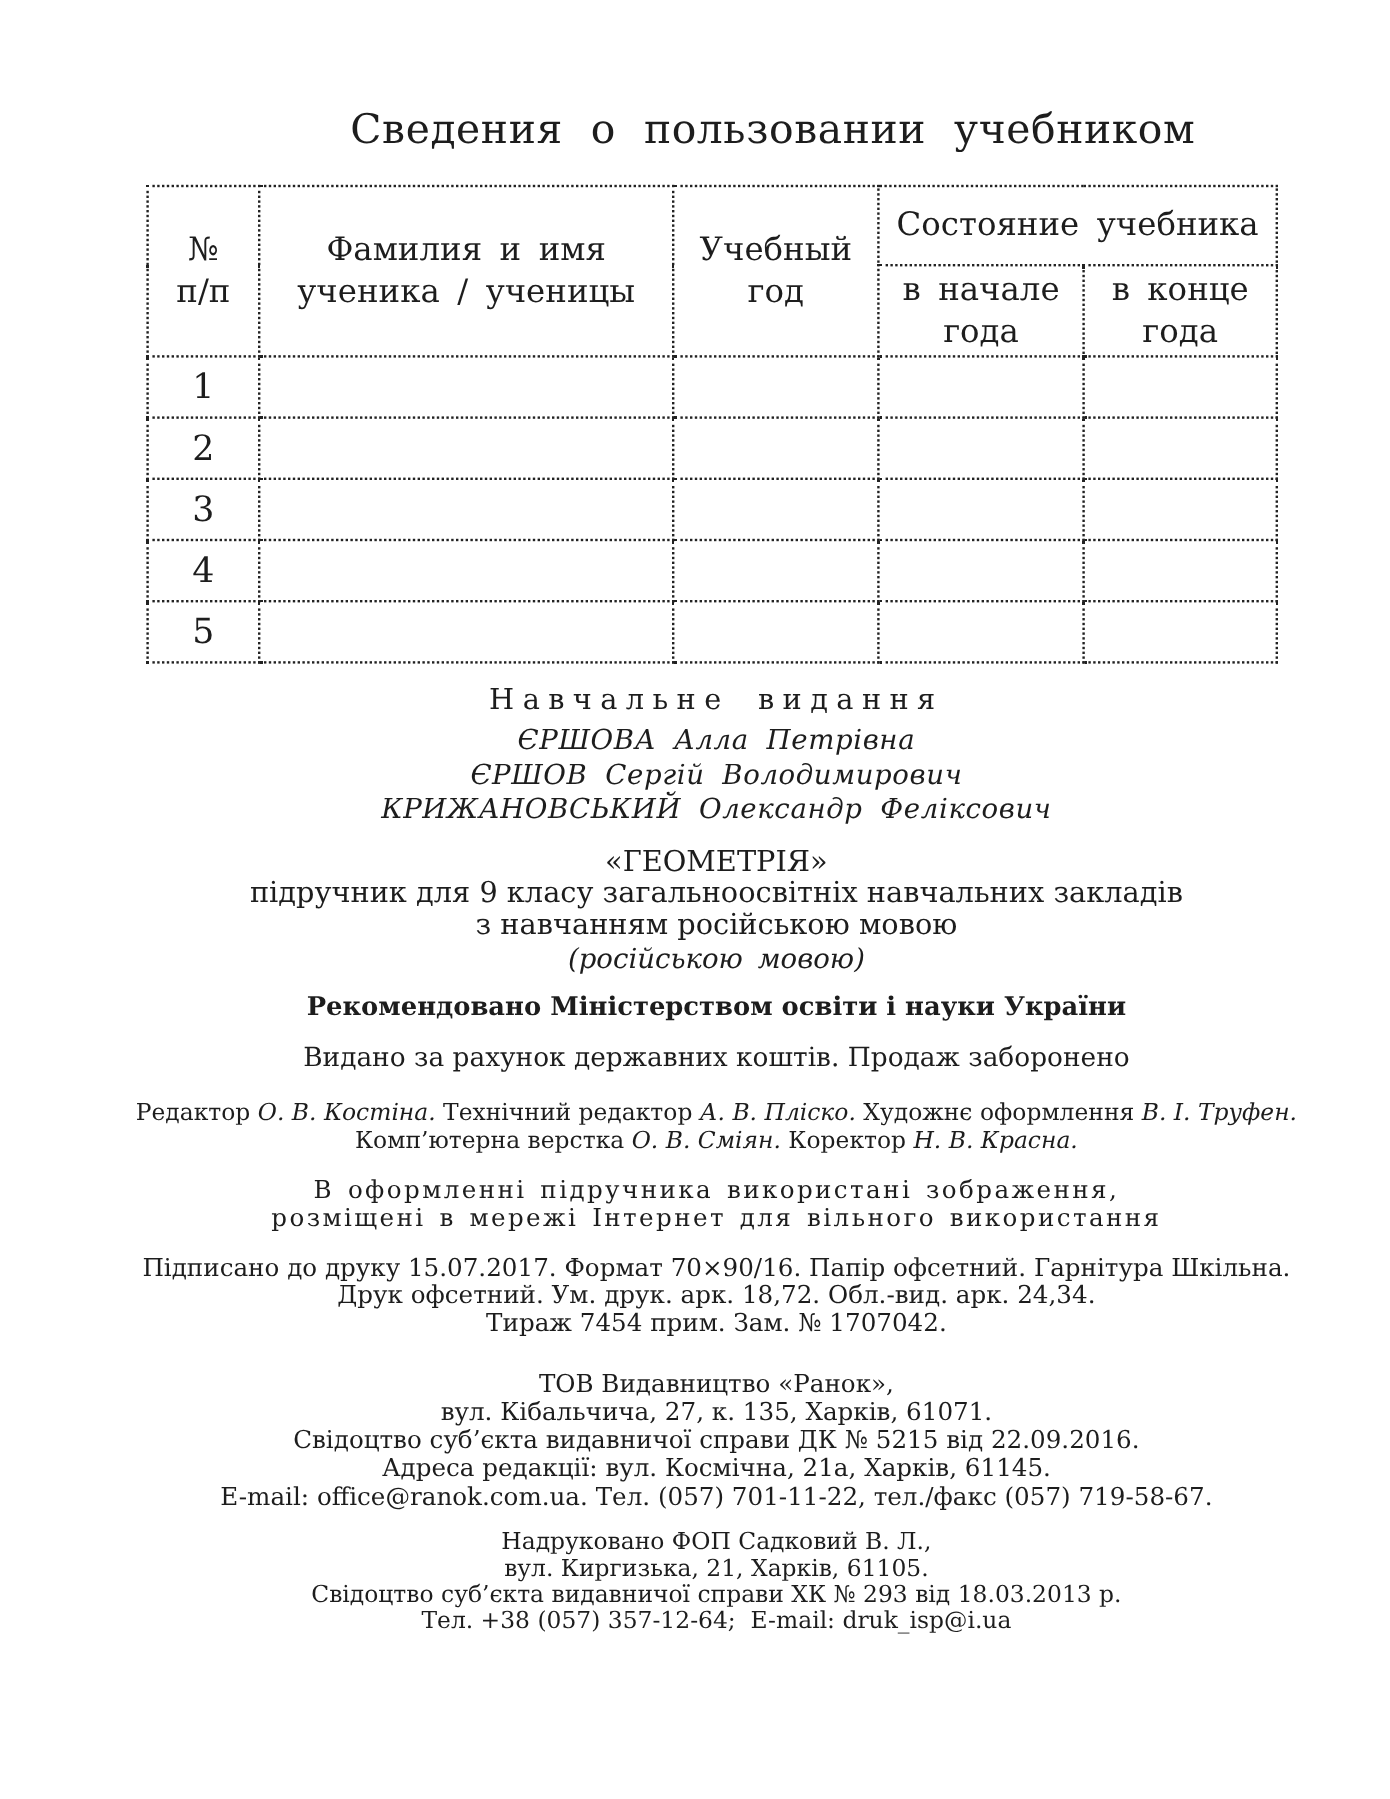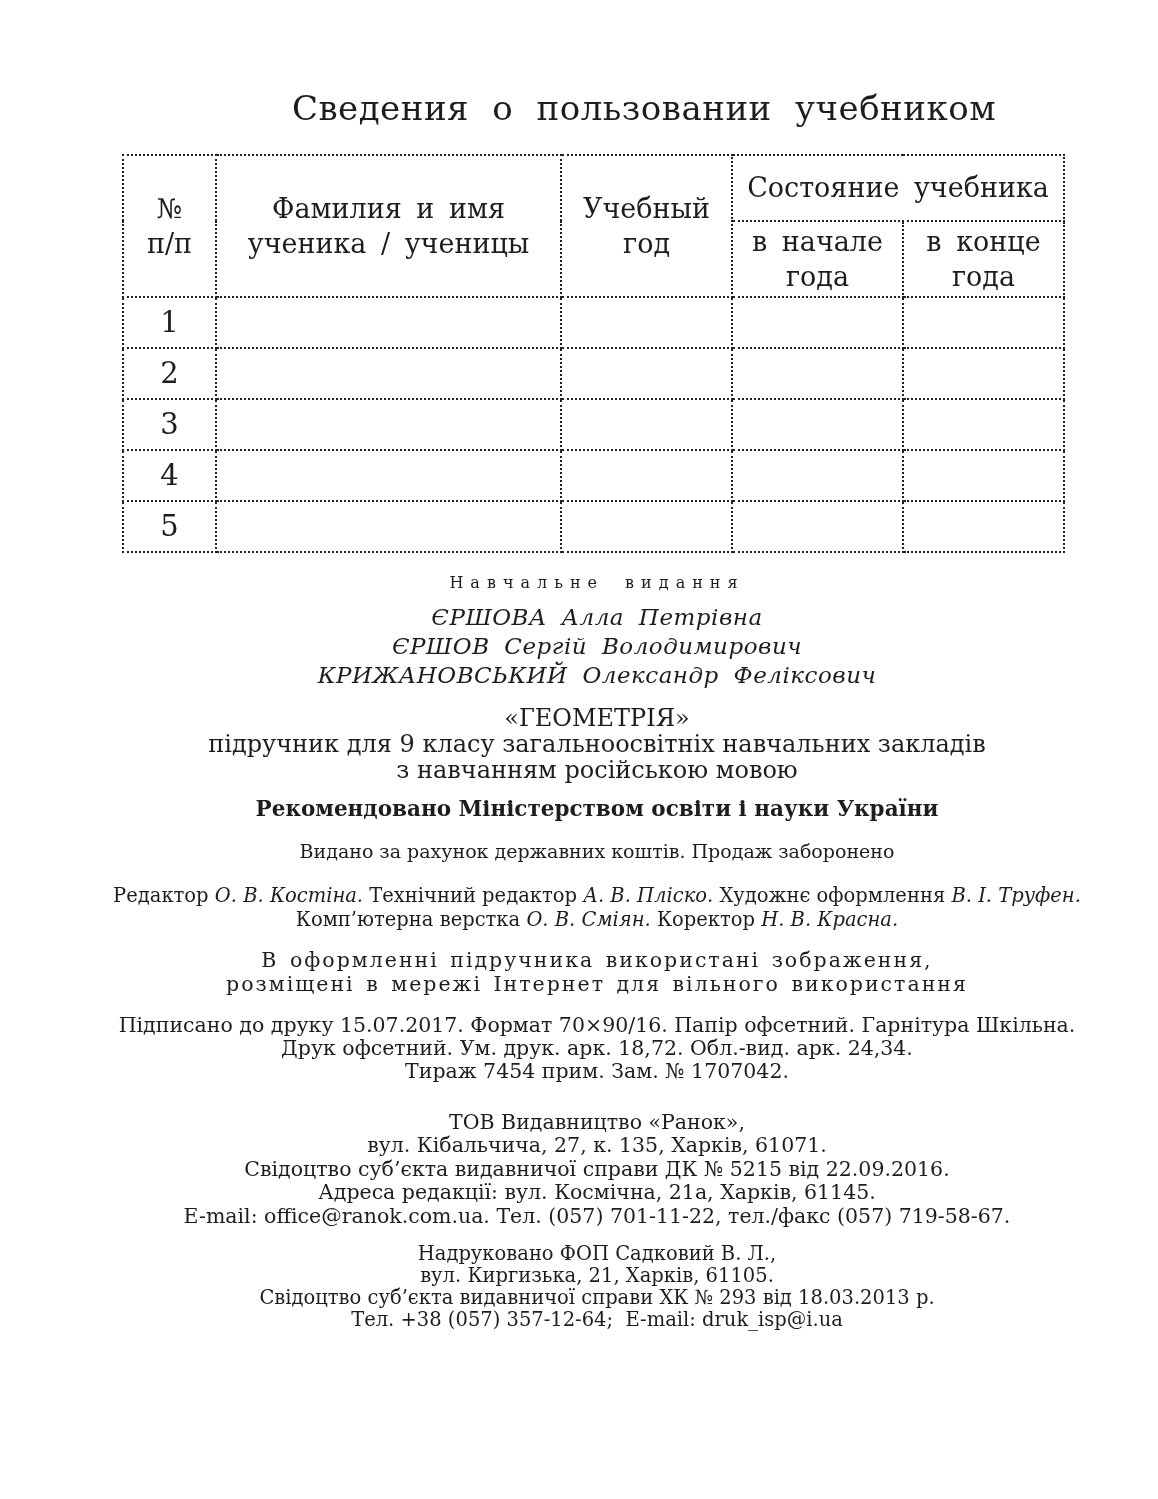--- a/index.html
+++ b/index.html
@@ -43,21 +43,21 @@
   .col4 { width: 171px; }
   .col5 { width: 161px; }
   th.head { font-size: 27px; line-height: 35px; word-spacing: 6px; }
   td.cell-num { font-size: 29px; }
   .content {
     text-align: center;
     padding-left: 36px;
   }
   .section-label {
     margin-top: 17px;
-    font-size: 16px;
+    font-size: 24px;
     line-height: 26px;
     letter-spacing: 7px;
     word-spacing: 9px;
   }
   .authors {
     margin-top: 7px;
     font-size: 23px;
     line-height: 29px;
     font-style: italic;
     word-spacing: 7px;
@@ -77,21 +77,21 @@
     word-spacing: 5px;
   }
   .recommend {
     margin-top: 13px;
     font-weight: bold;
     font-size: 21.5px;
     line-height: 26px;
   }
   .funding {
     margin-top: 16px;
-    font-size: 19px;
+    font-size: 22px;
     line-height: 26px;
   }
   .staff {
     margin-top: 20px;
     font-size: 19.5px;
     line-height: 24px;
   }
   .images-note {
     margin-top: 16px;
     font-size: 20.5px;
@@ -205,20 +205,21 @@
       <div>ЄРШОВ Сергій Володимирович</div>
       <div>КРИЖАНОВСЬКИЙ Олександр Феліксович</div>
     </div>
 
     <div class="book-title-block">
       <div>«ГЕОМЕТРІЯ»</div>
       <div>підручник для 9 класу загальноосвітніх навчальних закладів</div>
       <div>з навчанням російською мовою</div>
     </div>
 
+    <div class="lang-note">(російською мовою)</div>
 
     <div class="recommend">Рекомендовано Міністерством освіти і науки України</div>
 
     <div class="funding">Видано за рахунок державних коштів. Продаж заборонено</div>
 
     <div class="staff">
       <div><span>Редактор </span><span style="font-style: italic;">О. В. Костіна.</span><span> Технічний редактор </span><span style="font-style: italic;">А. В. Пліско.</span><span> Художнє оформлення </span><span style="font-style: italic; margin-top: 28px;">В. І. Труфен.</span></div>
       <div><span>Комп’ютерна верстка </span><span style="font-style: italic;">О. В. Сміян.</span><span> Коректор </span><span style="font-style: italic;">Н. В. Красна.</span></div>
     </div>
 

